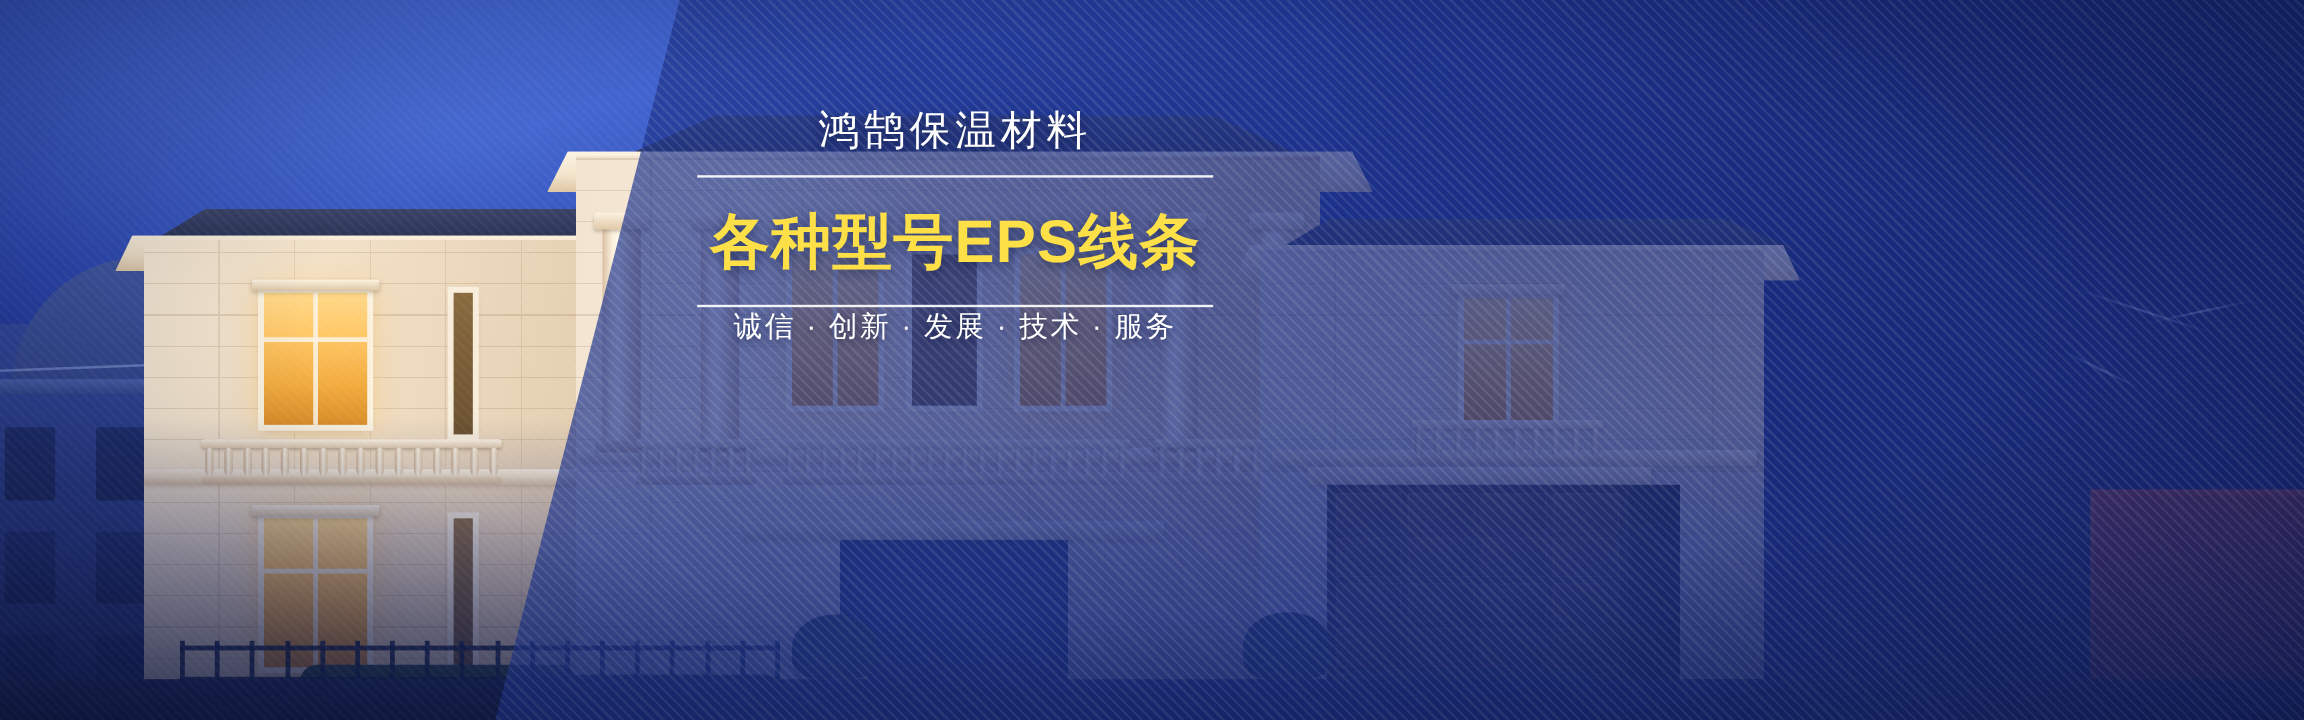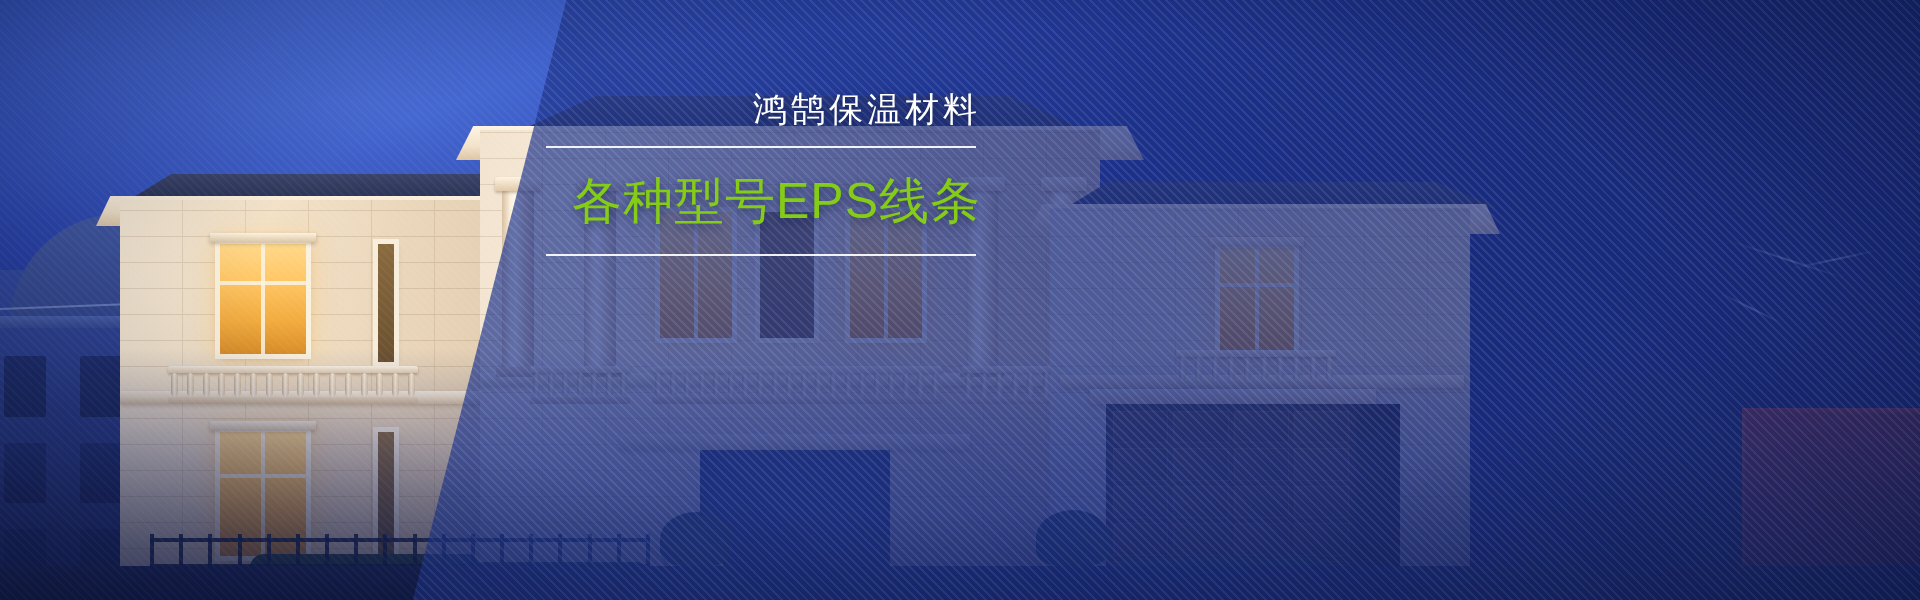--- a/index.html
+++ b/index.html
@@ -291,38 +291,38 @@
     position:absolute;inset:0;pointer-events:none;
     background-image:repeating-linear-gradient(45deg, rgba(255,255,255,.035) 0px, rgba(255,255,255,.035) 2px, rgba(255,255,255,0) 2px, rgba(255,255,255,0) 6px);
   }
   .vignette{
     position:absolute;inset:0;pointer-events:none;
     background:radial-gradient(ellipse at 50% 45%, rgba(0,0,0,0) 52%, rgba(6,12,40,.42) 100%);
   }
 
   
   .text-block{
-    position:absolute;left:541px;top:92px;width:440px;
-    text-align:right;
+    position:absolute;left:576px;top:92px;width:440px;
+    text-align:center;
   }
   .brand{
     font-size:34px;line-height:1;letter-spacing:4px;
     color:#ffffff;font-weight:400;
     text-shadow:0 2px 8px rgba(6,16,52,.6);
     margin:0 0 20px 0;
   }
   .rule{
     width:430px;height:2px;margin:0 auto;
     background:rgba(255,255,255,.92);
   }
   .rule.top{margin-bottom:26px;}
   .rule.bottom{margin-top:26px;}
   .headline{
     font-size:50px;line-height:1.08;letter-spacing:1px;
-    font-weight:400;color:#84cc16;
+    font-weight:700;color:#fde047;
     text-shadow:0 3px 10px rgba(10,20,60,.55);
     white-space:nowrap;
   }
   .headline .ln{display:block;}
   .tagline{
     font-size:24px;letter-spacing:2px;color:#ffffff;font-weight:400;
     text-shadow:0 2px 7px rgba(6,16,52,.6);
     white-space:nowrap;
   }
 </style>
@@ -665,15 +665,16 @@
     <div class="brand">鸿鹄保温材料</div>
 
     <div class="rule top"></div>
 
     <div class="headline">
       <span class="ln">各种型号EPS线条</span>
     </div>
 
     <div class="rule bottom"></div>
 
+    <div class="tagline">诚信 · 创新 · 发展 · 技术 · 服务</div>
   </div>
 
 </div>
 
 </body></html>

